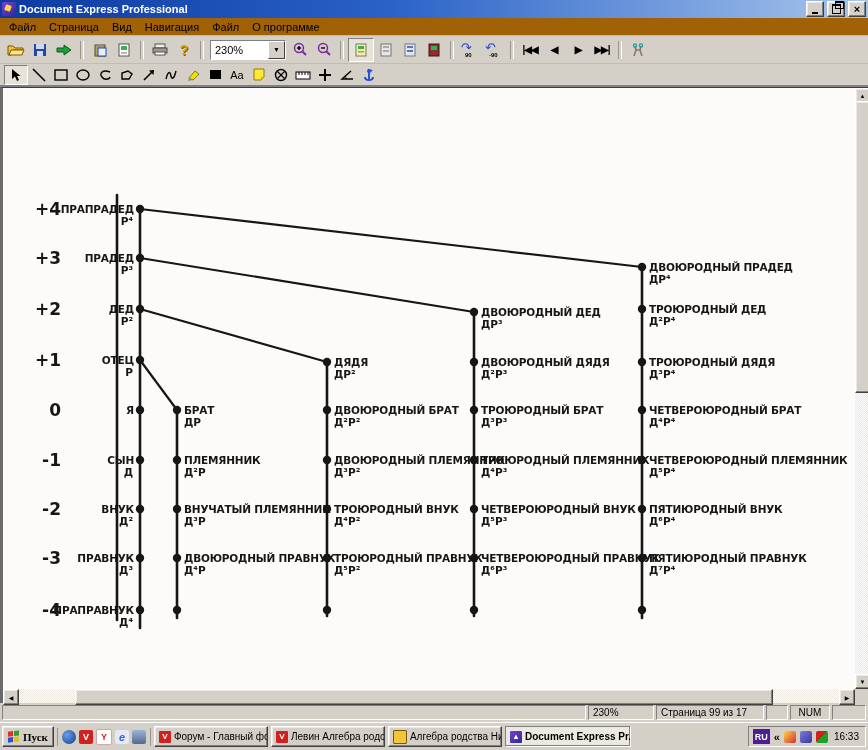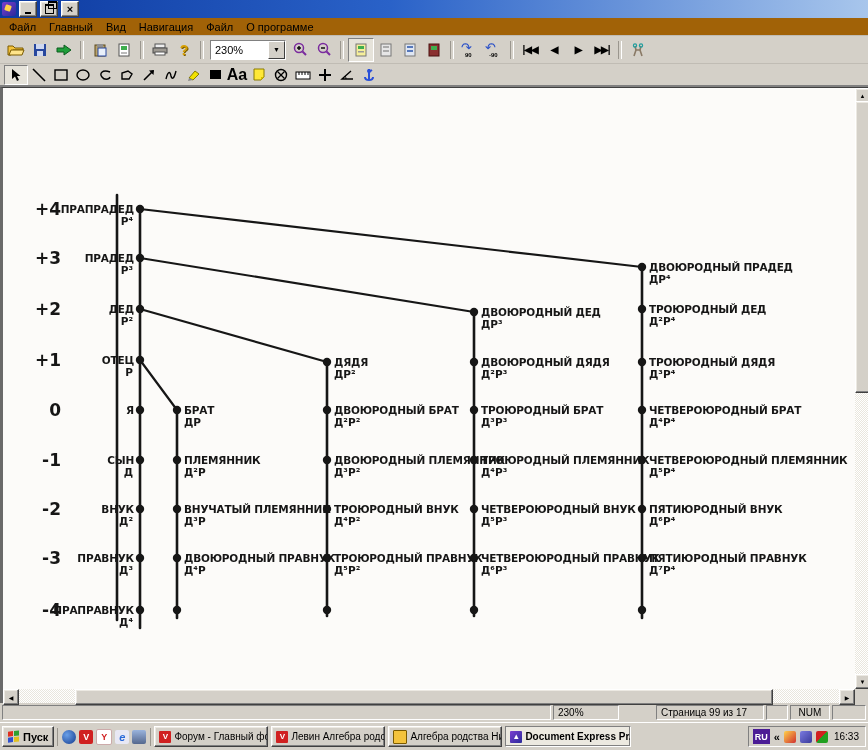--- a/index.html
+++ b/index.html
@@ -50,52 +50,53 @@
     background-image:repeating-conic-gradient(#fff 0 25%,#e9e6dd 0 50%);background-size:2px 2px;}
   .sbtn{position:absolute;background:#d4d0c8;display:flex;align-items:center;justify-content:center;font-size:6px;color:#000;}
   .thumbV{position:absolute;left:0;width:13px;background:#d4d0c8;}
   .thumbH{position:absolute;top:0;height:14px;background:#d4d0c8;}
   .corner{position:absolute;right:0;bottom:0;width:13px;height:14px;background:#d4d0c8;}
   
   .statusbar{height:17px;flex:0 0 17px;display:flex;align-items:center;gap:2px;padding:1px 2px;background:#d4d0c8;}
   .spanel{height:13px;display:flex;align-items:center;padding:0 4px;font-size:10px;}
   
   .taskbar{height:23px;flex:0 0 23px;display:flex;align-items:center;gap:3px;padding:2px 2px;background:#d4d0c8;border-top:1px solid #fff;}
-  .startbtn{height:19px;display:flex;align-items:center;gap:3px;padding:0 5px;font-weight:bold;font-size:11px;}
+  .startbtn{height:19px;display:flex;align-items:center;gap:3px;padding:0 5px;font-weight:bold;font-size:11px;font-family:Liberation Serif, serif;}
   .winflag{width:12px;height:11px;display:grid;grid-template-columns:5px 5px;grid-template-rows:5px 5px;gap:1px;transform:skewY(-6deg);}
   .winflag i{display:block;}
   .ql{display:flex;align-items:center;gap:3px;padding:0 4px;border-left:1px solid #9a968e;border-right:1px solid #9a968e;height:18px;}
   .qlicon{width:14px;height:14px;border-radius:2px;display:flex;align-items:center;justify-content:center;color:#fff;font-size:9px;font-weight:bold;}
   .task{height:19px;flex:0 0 auto;display:flex;align-items:center;gap:3px;padding:0 4px;width:104px;overflow:hidden;font-size:10px;white-space:nowrap;}
   .task.active{background:#ece9e0;border-color:#808080 #fff #fff #808080;font-weight:bold;}
   .ticon{width:12px;height:12px;flex:0 0 12px;border-radius:1px;display:flex;align-items:center;justify-content:center;font-size:8px;color:#fff;font-weight:bold;}
   .tray{margin-left:auto;height:19px;display:flex;align-items:center;gap:4px;padding:0 4px;border:1px solid;border-color:#808080 #fff #fff #808080;}
   .lang{width:17px;height:15px;background:#4c1d95;color:#fff;font-size:9px;font-weight:bold;display:flex;align-items:center;justify-content:center;}
   .trayicon{width:12px;height:12px;border-radius:2px;}
   .clock{font-size:10px;padding:0 2px;}
 </style>
 </head>
 <body>
 
 <div class="titlebar">
   <div class="app-icon"></div>
+  <div class="title-text">Document Express Professional</div>
   <div class="cap-btn out">
       <div class="glyph-min"></div>
     </div>
   <div class="cap-btn out">
       <div class="glyph-restore"></div>
     </div>
   <div class="cap-btn out">
       <span class="glyph-close">×</span>
     </div>
 </div>
 
 <div class="menubar">
   <span class="menu-item">Файл</span>
-  <span class="menu-item">Главный</span>
+  <span class="menu-item">Страница</span>
   <span class="menu-item">Вид</span>
   <span class="menu-item">Навигация</span>
   <span class="menu-item">Файл</span>
   <span class="menu-item">О программе</span>
 </div>
 
 <div class="toolbar row1">
   <div class="tbtn">
     <svg class="icon" width="18" height="14">
         <path d="M1 12 L1 3 h5 l2 2 h8 v2 H6 L4 12 z" fill="#f4c33c" stroke="#7a5a00"></path>
@@ -265,21 +266,21 @@
         <path d="M3 9 L9 2 L13 5 L7 11 z" fill="#f2e200" stroke="#857b00"></path>
         <path d="M3 9 L7 11 L2 12 z" fill="#8a8a8a"></path>
       </svg>
   </div>
   <div class="tbtn">
     <svg class="icon" width="13" height="11">
         <rect x="1" y="1" width="11" height="9" fill="#000"></rect>
       </svg>
   </div>
   <div class="tbtn">
-    <span style="font-weight:bold;font-size:16px;">Aa</span>
+    <span style="font-weight:normal;font-size:11px;">Aa</span>
   </div>
   <div class="tbtn">
     <svg class="icon" width="12" height="13">
         <path d="M1 1 h10 v8 l-3 3 H1 z" fill="#ffe838" stroke="#8a7a00"></path>
         <path d="M11 9 l-3 3 v-3 z" fill="#d8c000"></path>
       </svg>
   </div>
   <div class="tbtn">
     <svg class="icon" width="14" height="14">
         <circle cx="7" cy="7" r="5.5" fill="none" stroke="#000" stroke-width="1.4"></circle>
@@ -448,21 +449,21 @@
     <div class="sbtn out" style="right:0;top:0;width:14px;height:14px;">▶</div>
   </div>
   <div class="corner"></div>
 </div>
 
 <div class="statusbar">
   <div class="spanel sunk" style="flex:1;"></div>
   <div class="spanel sunk" style="width:56px;">
       <span>230%</span>
     </div>
-  <div class="spanel sunk" style="width:98px;margin-left:35px;">
+  <div class="spanel sunk" style="width:98px;">
       <span>Страница 99 из 17</span>
     </div>
   <div class="spanel sunk" style="width:12px;"></div>
   <div class="spanel sunk" style="width:30px;justify-content:center;">
       <span>NUM</span>
     </div>
   <div class="spanel sunk" style="width:24px;"></div>
 </div>
 
 <div class="taskbar">

